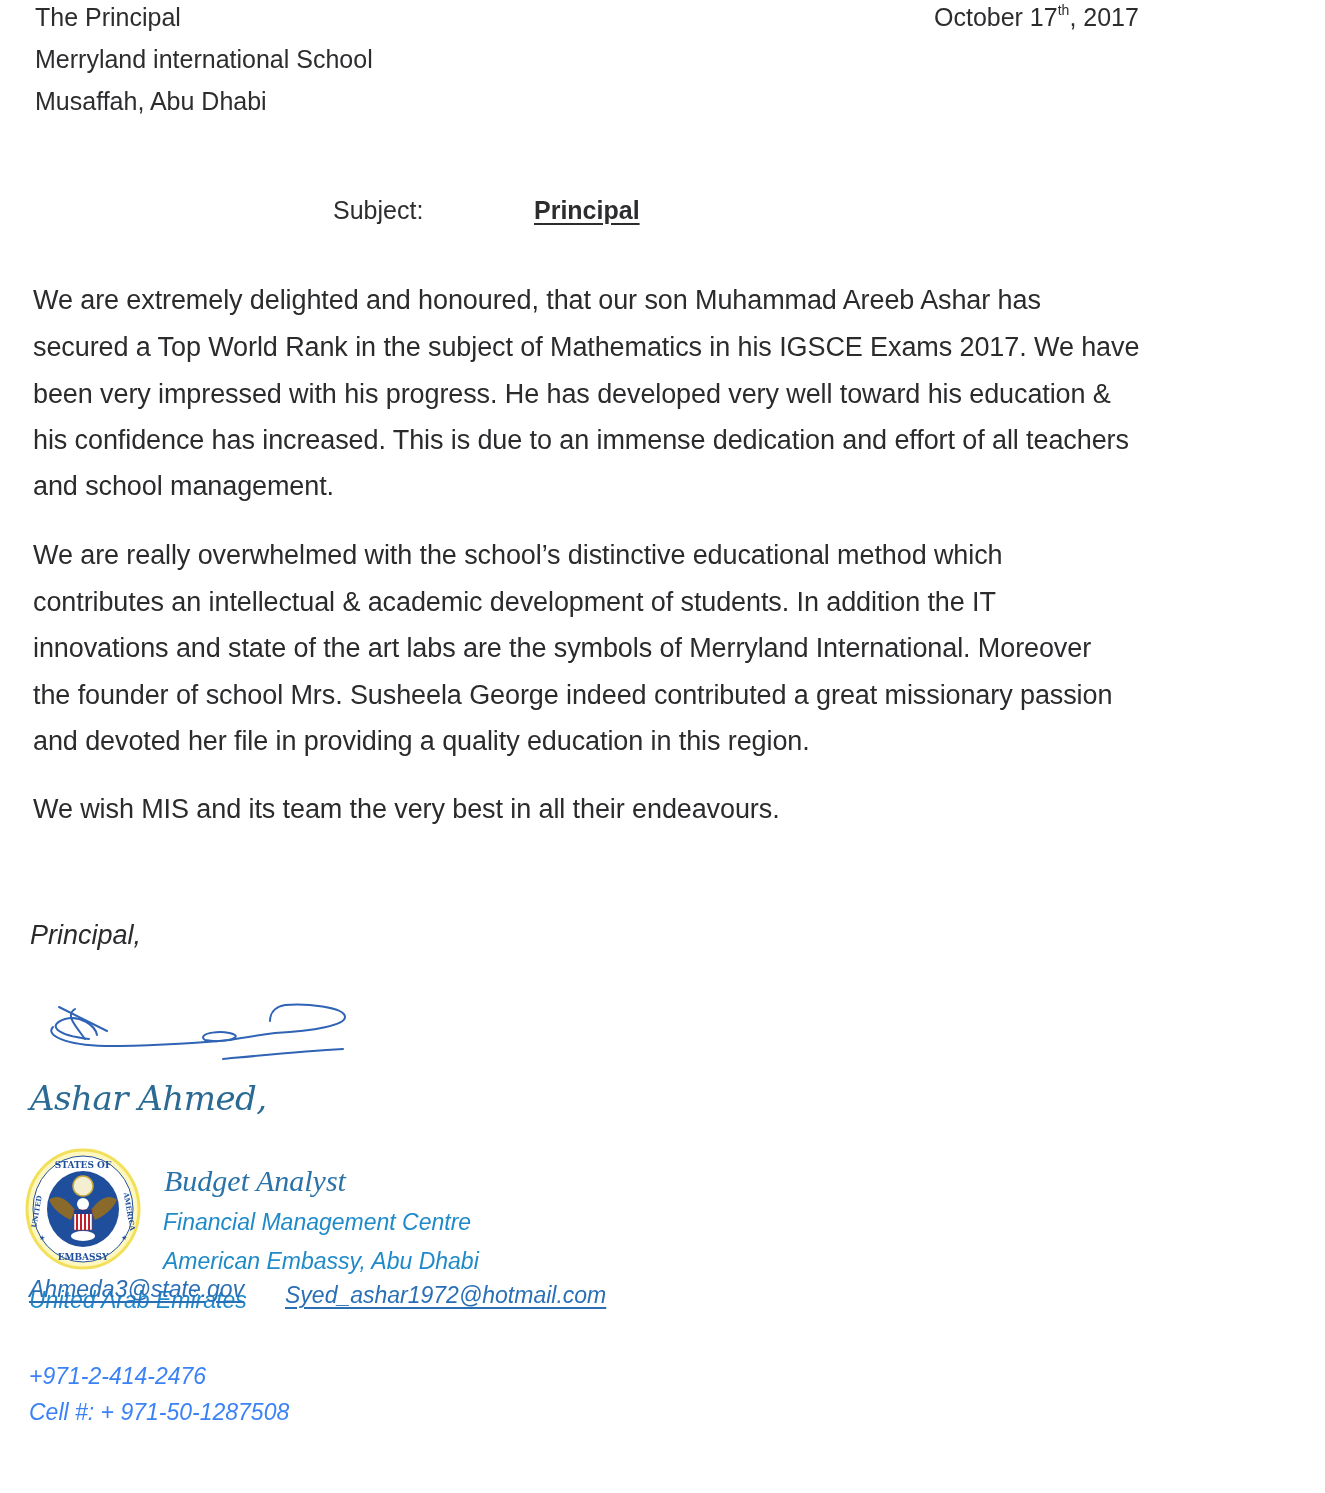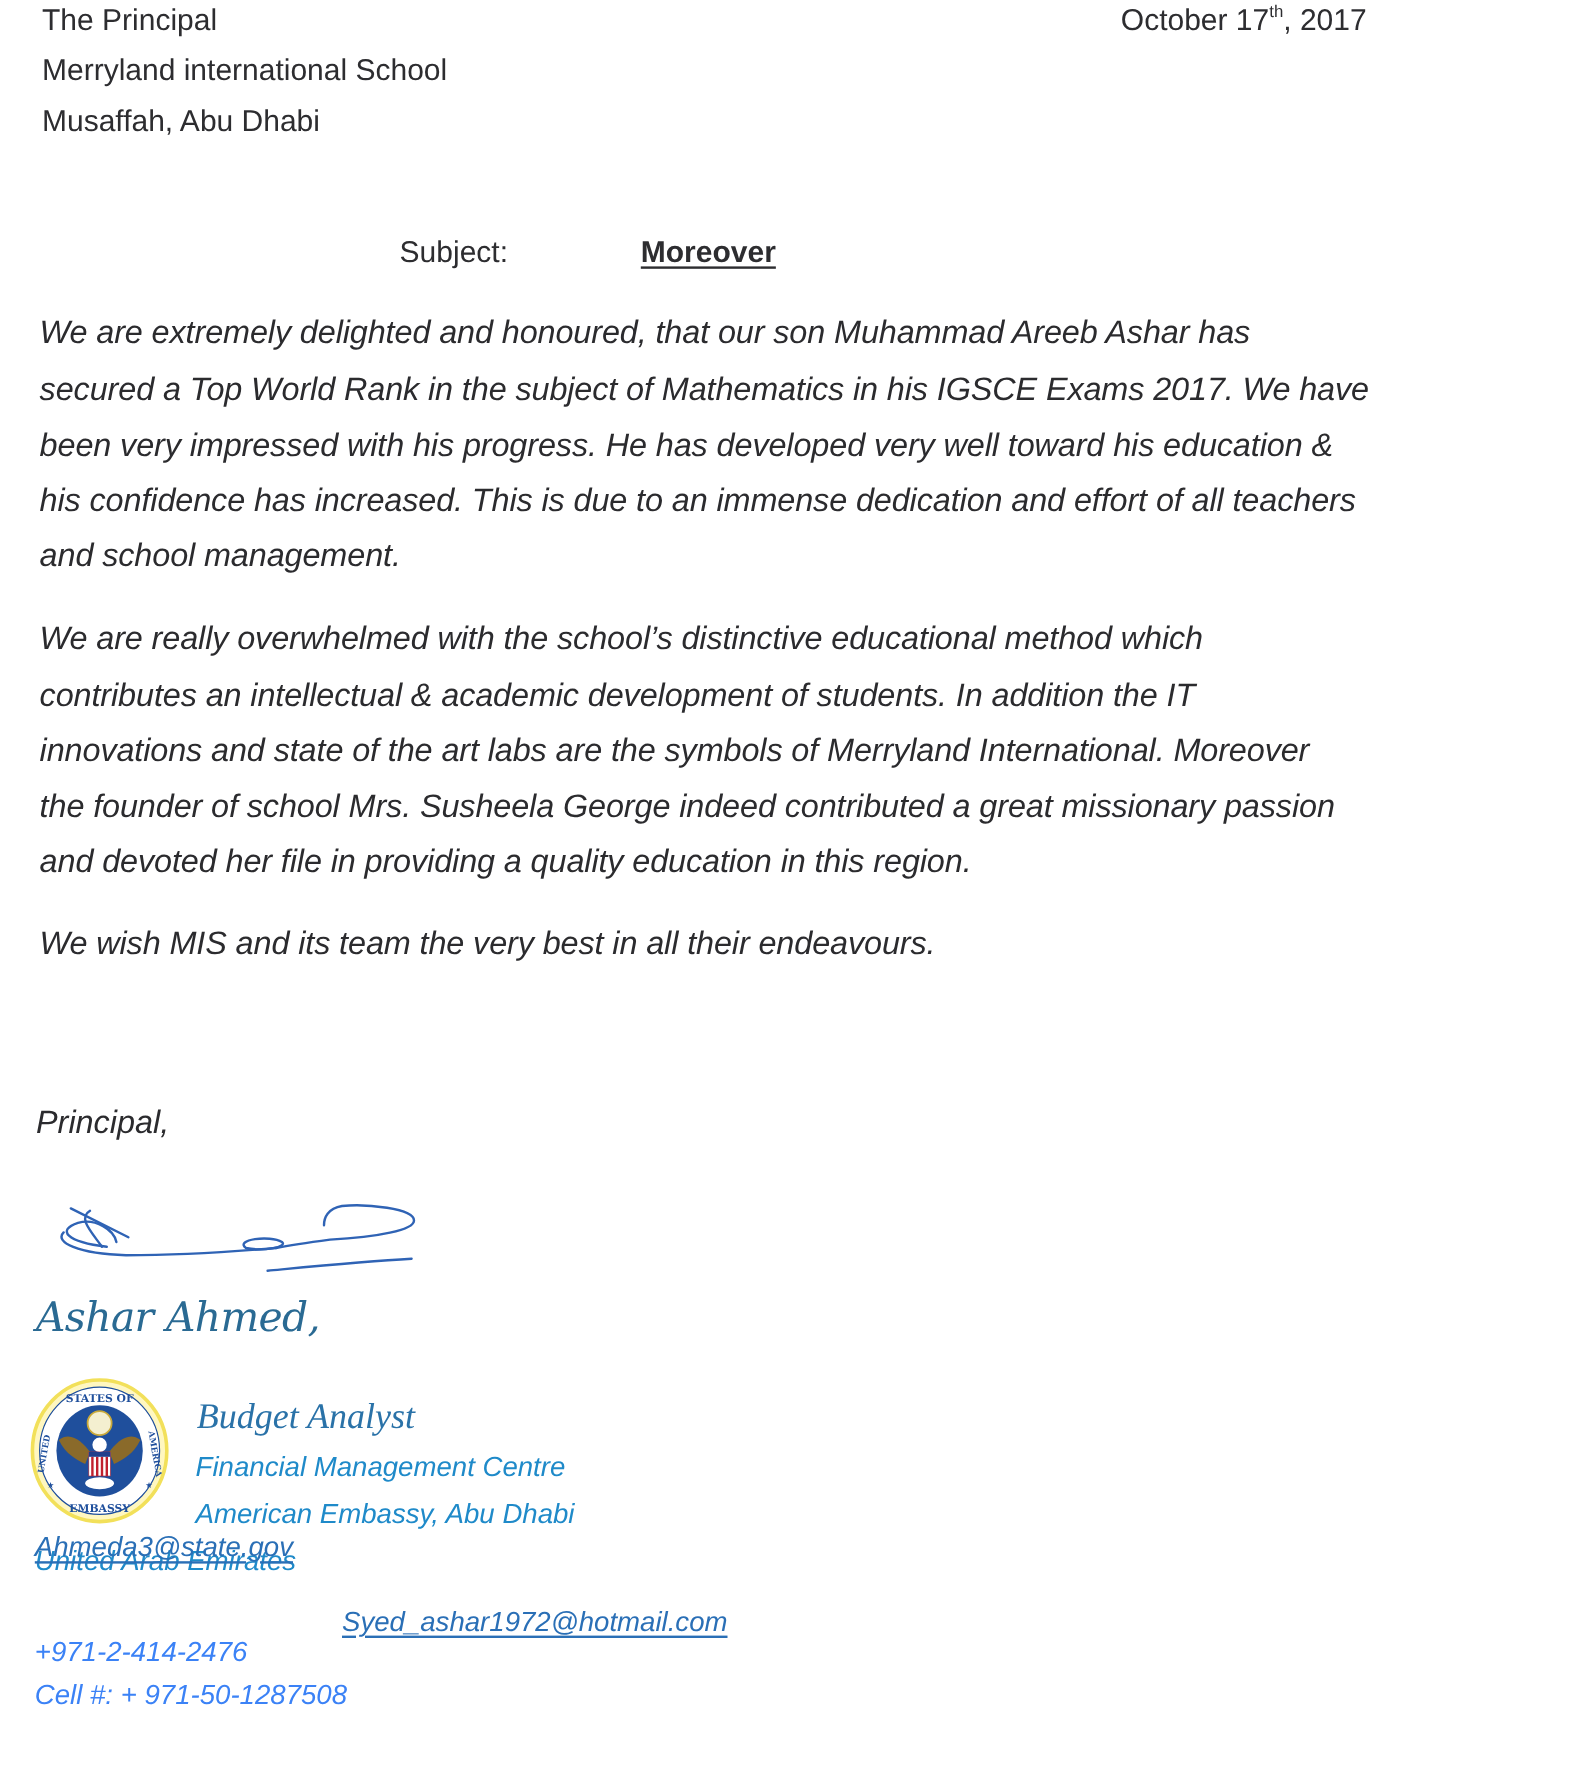--- a/index.html
+++ b/index.html
@@ -10,41 +10,41 @@
       overflow: hidden;
       font-family: "Liberation Sans", "DejaVu Sans", sans-serif;
       color: #2b2b2d;
     }
     .abs { position: absolute; white-space: nowrap; }
     .addr { left: 35px; font-size: 25px; line-height: 30px; color: #2d2d30; }
     .date { left: 934px; top: 3px; font-size: 25px; color: #2d2d30; }
     .date sup { font-size: 14px; vertical-align: 11px; line-height: 0; }
     .subj-label { left: 333px; top: 196px; font-size: 25px; color: #2d2d30; }
     .subj-val { left: 534px; top: 196px; font-size: 25px; font-weight: bold; text-decoration: underline; text-underline-offset: 4px; color: #2d2d30; }
-    .body-line { left: 33px; font-size: 27px; font-style: italic; color: #2b2b2e; letter-spacing: -0.1px; }
+    .body-line { left: 33px; font-size: 27px; color: #2b2b2e; letter-spacing: -0.1px; margin-top: 23px; }
     .sincerely { left: 30px; top: 920px; font-size: 27px; font-style: italic; color: #2b2b2e; }
     .sig-name { left: 30px; top: 1078px; font-family: "DejaVu Serif", "Liberation Serif", serif; font-style: italic; font-size: 34px; color: #2a6a93; letter-spacing: -0.5px; }
     .title { left: 164px; top: 1164px; font-family: "Liberation Serif", "DejaVu Serif", serif; font-style: italic; font-size: 30px; color: #2a72a8; }
     .blue-line { font-size: 23px; font-style: italic; color: #1f8ac9; }
     .email { font-size: 23px; font-style: italic; color: #2a6fb6; text-decoration: underline; text-underline-offset: 4px; }
     .green-line { left: 29px; font-size: 23px; font-style: italic; color: #3b82f6; }
     .seal { left: 25px; top: 1148px; width: 116px; height: 122px; }
     .signature { left: 45px; top: 995px; width: 310px; height: 70px; }
   </style>
 </head>
 <body>
 
 <div class="abs addr" style="top:2px;">The Principal</div>
 <div class="abs addr" style="top:44px;">Merryland international School</div>
 <div class="abs addr" style="top:86px;">Musaffah, Abu Dhabi</div>
 
 <div class="abs date"><span>October 17</span><sup>th</sup><span>, 2017</span></div>
 
 <div class="abs subj-label">Subject:</div>
-<div class="abs subj-val">Moreover</div>
+<div class="abs subj-val">Principal</div>
 
 <div>
   <div class="abs body-line" style="top:262px;">We are extremely delighted and honoured, that our son Muhammad Areeb Ashar has</div>
   <div class="abs body-line" style="top:309px;">secured a Top World Rank in the subject of Mathematics in his IGSCE Exams 2017. We have</div>
   <div class="abs body-line" style="top:356px;">been very impressed with his progress. He has developed very well toward his education &amp;</div>
   <div class="abs body-line" style="top:402px;">his confidence has increased. This is due to an immense dedication and effort of all teachers</div>
   <div class="abs body-line" style="top:448px;">and school management.</div>
 </div>
 
 <div>
@@ -97,16 +97,16 @@
   <text x="14" y="92" font-size="7" fill="#1f4f9c">★</text>
   <text x="96" y="92" font-size="7" fill="#1f4f9c">★</text>
 </svg>
 
 <div class="abs title">Budget Analyst</div>
 <div class="abs blue-line" style="left:163px; top:1209px;">Financial Management Centre</div>
 <div class="abs blue-line" style="left:163px; top:1248px;">American Embassy, Abu Dhabi</div>
 <div class="abs blue-line" style="left:29px; top:1287px;">United Arab Emirates</div>
 
 <a class="abs email" style="left:29px; top:1276px;">Ahmeda3@state.gov</a>
-<a class="abs email" style="left:285px; top:1338px;">Syed_ashar1972@hotmail.com</a>
+<a class="abs email" style="left:285px; top:1282px;">Syed_ashar1972@hotmail.com</a>
 
 <div class="abs green-line" style="top:1363px;">+971-2-414-2476</div>
 <div class="abs green-line" style="top:1399px;">Cell #: + 971-50-1287508</div>
 
 </body></html>

